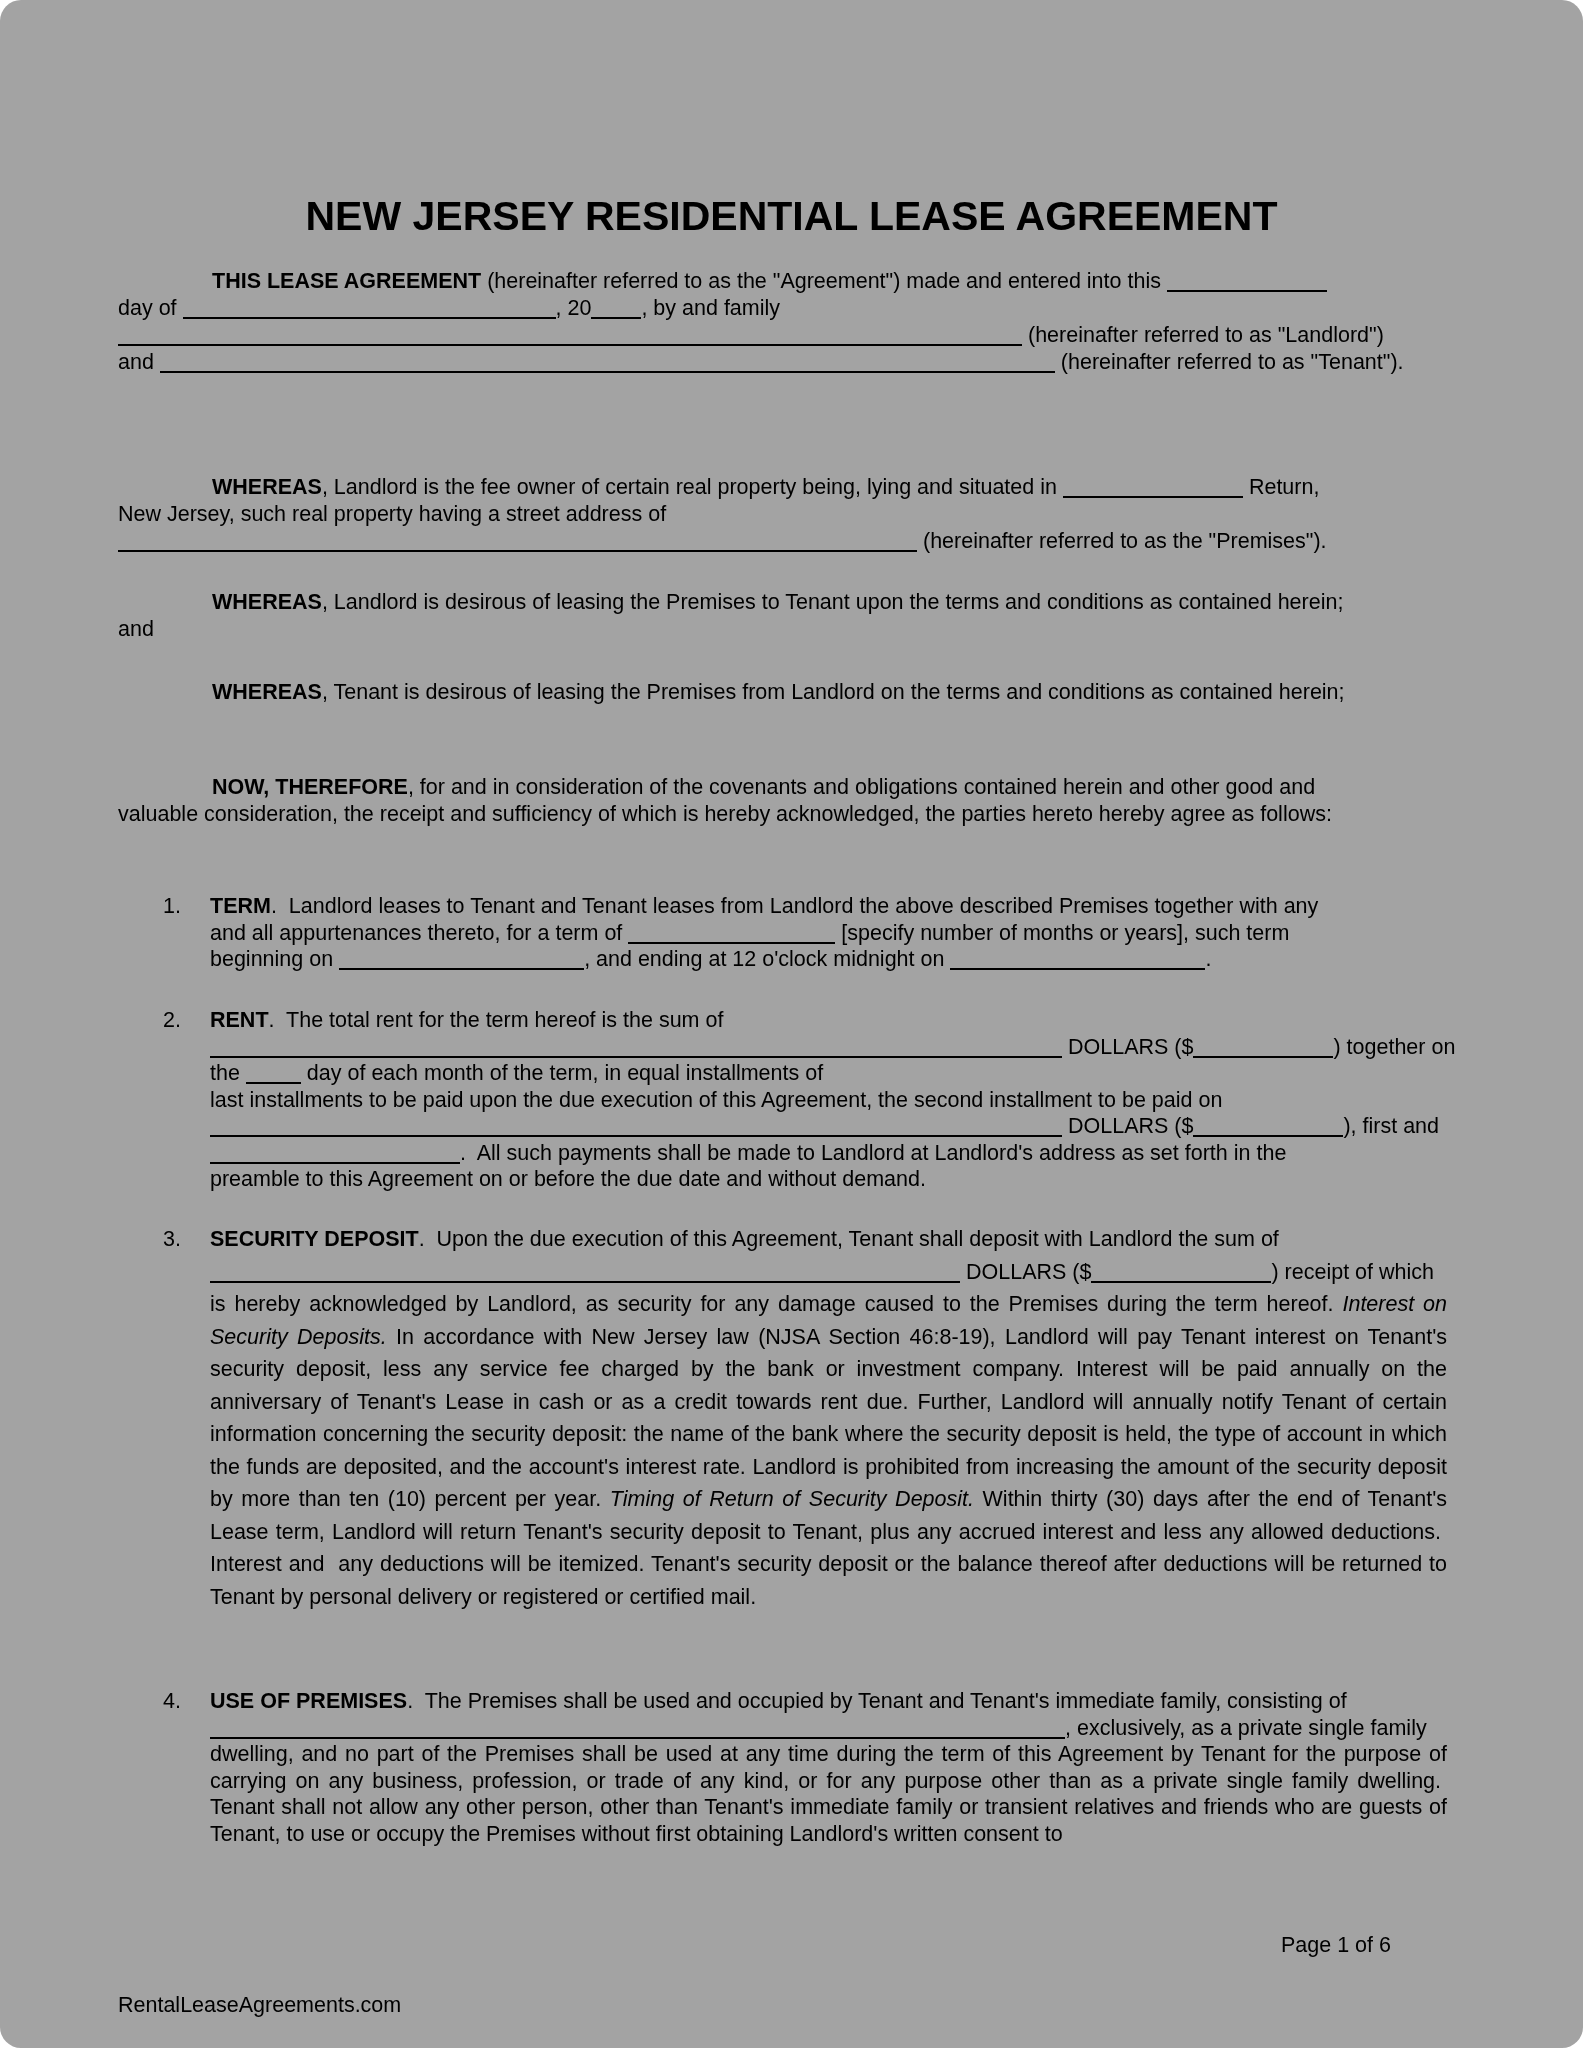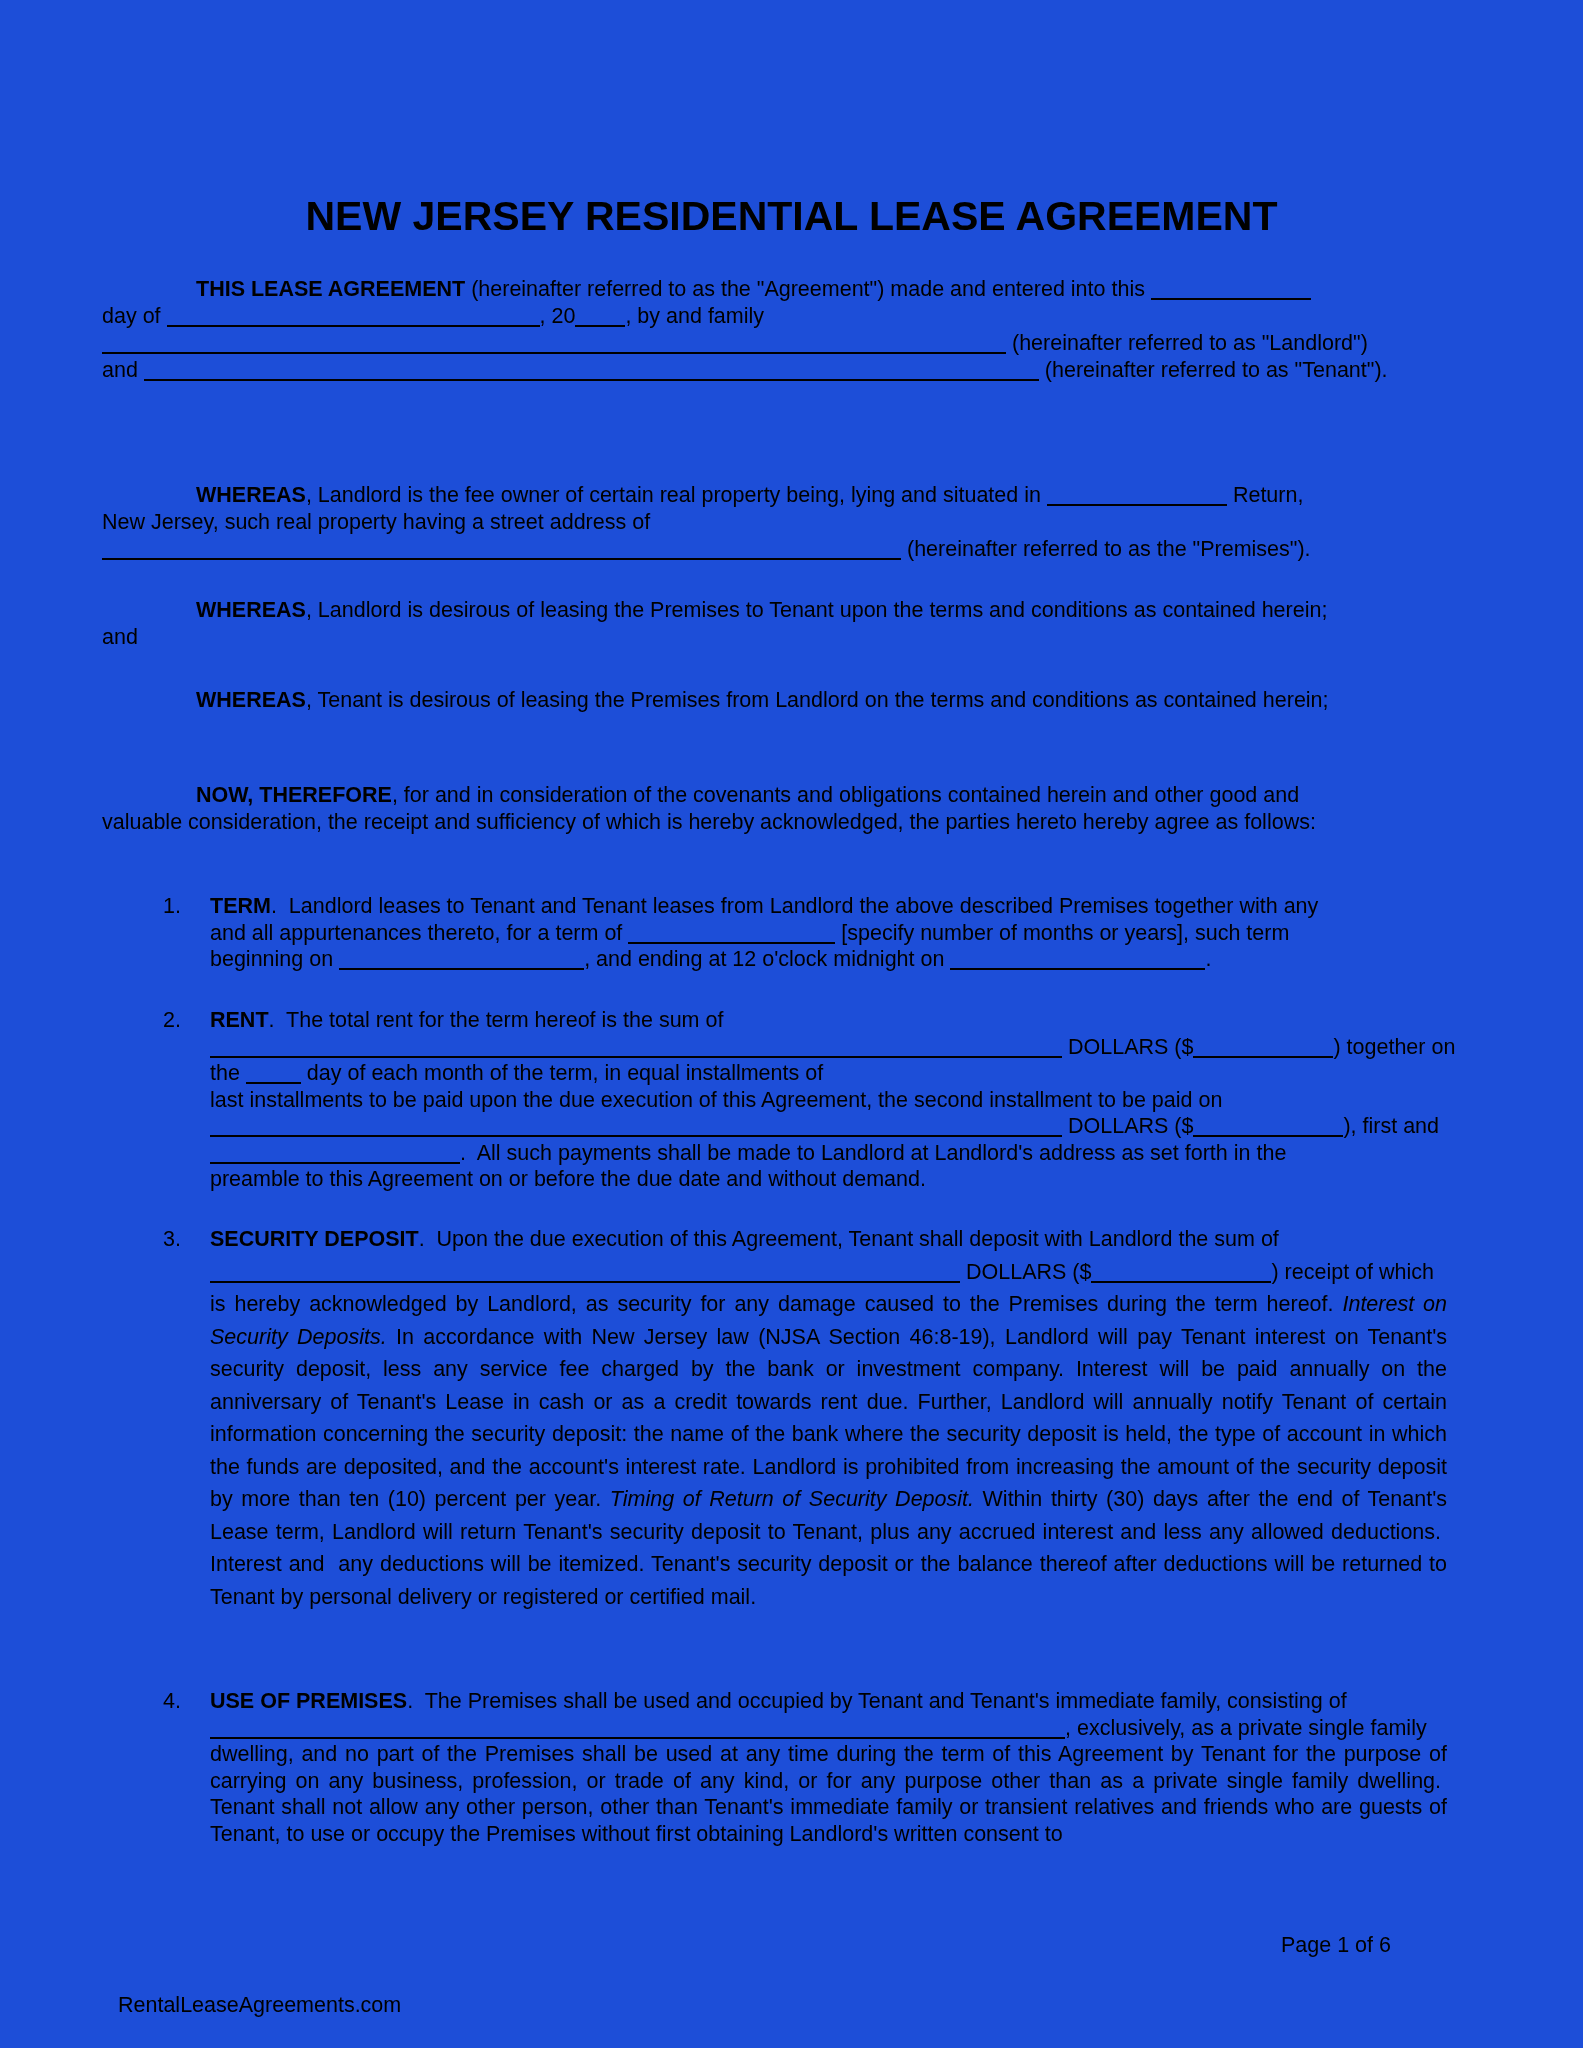--- a/index.html
+++ b/index.html
@@ -1,30 +1,31 @@
 <!DOCTYPE html>
 <html><head>
 <meta charset="utf-8">
 <style>
   html,body{margin:0;padding:0;background:#ffffff;}
   .page{
     position:relative;
     width:1583px;height:2048px;
-    background:#1d4ed8;color:#000;
+    background:#a3a3a3;color:#000;
     font-family:"Liberation Sans","DejaVu Sans",sans-serif;
     font-size:21.5px;
     overflow:hidden;
+    border-radius:21px;
   }
   .title{
     position:absolute;top:196px;left:0;width:100%;
     margin:0;text-align:center;
     font-size:41px;font-weight:bold;line-height:1;
     font-family:"Liberation Sans","DejaVu Sans",sans-serif;
   }
-  .para{position:absolute;left:102px;width:1330px;line-height:27px;margin-top:8px;}
+  .para{position:absolute;left:118px;width:1330px;line-height:27px;}
   .item{position:absolute;left:118px;width:1330px;line-height:26.5px;}
   .item .num{position:absolute;left:45px;top:0;}
   .item .body{margin-left:92px;width:1237px;}
   #item3{line-height:32.5px;}
   .ln{white-space:pre;}
   .ln.flow{white-space:normal;text-align:justify;}
   .ln.ind{padding-left:94px;}
   .b{font-weight:bold;}
   .i{font-style:italic;}
   .blank{

